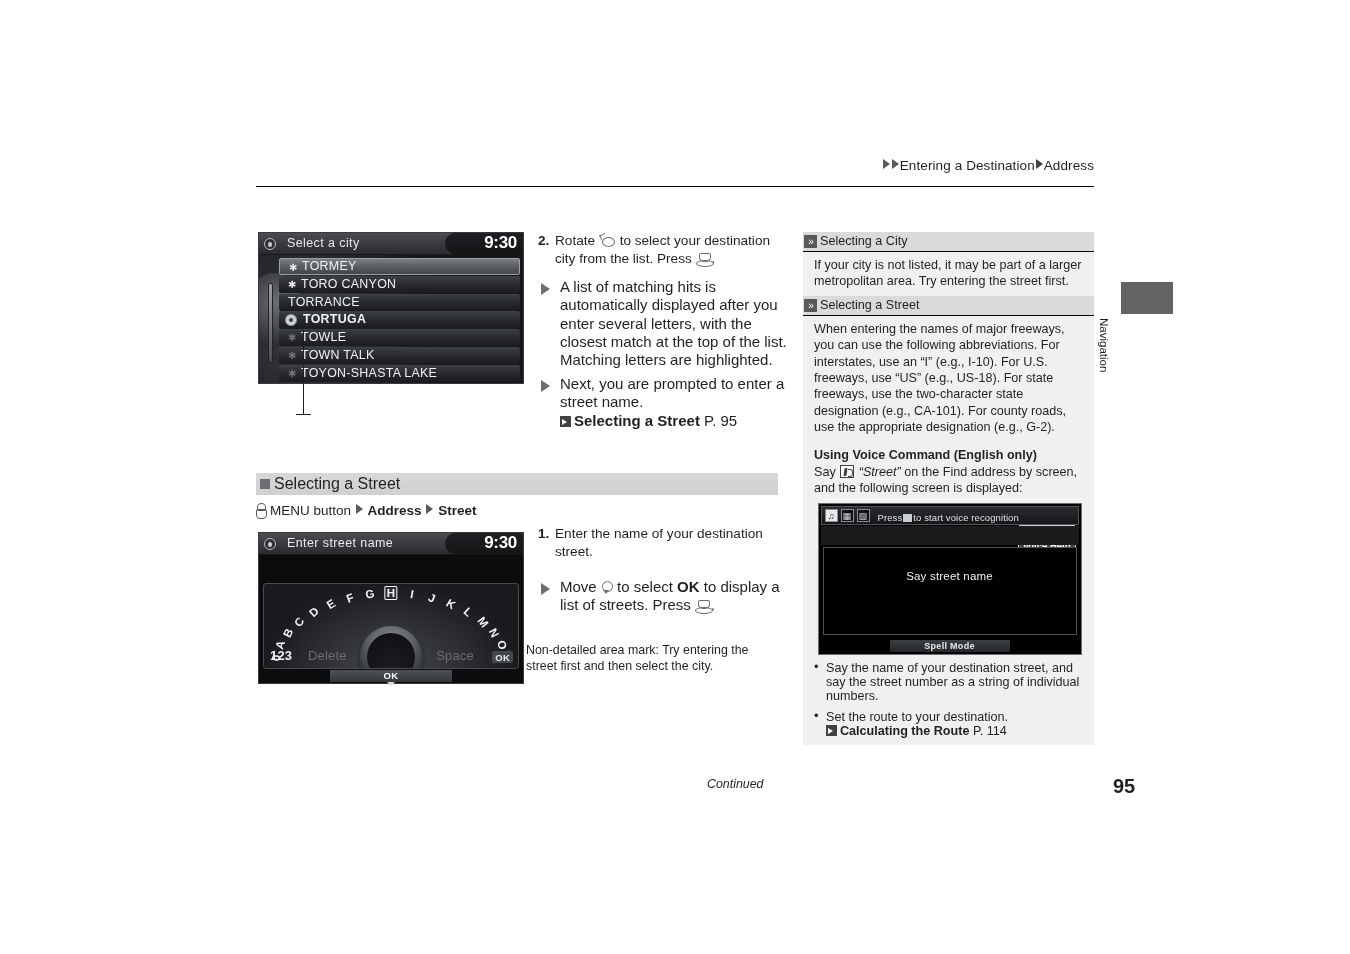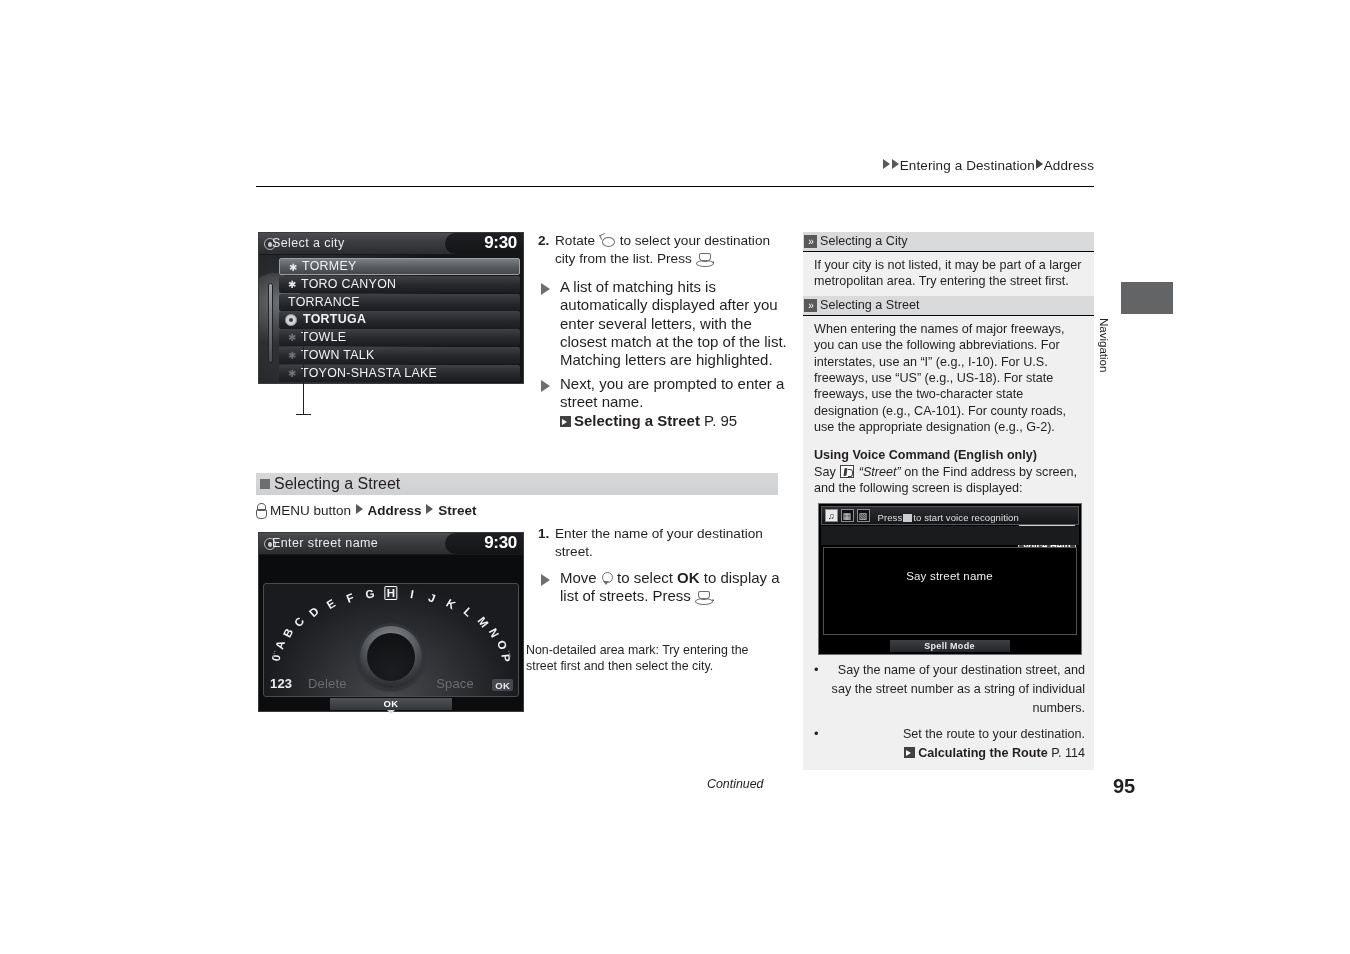--- a/index.html
+++ b/index.html
@@ -67,21 +67,21 @@
     width:12px;height:12px;border-radius:50%;
     border:1.3px solid #b9bcc0;
     background:#2e3033;
   }
   .nav-title-ic::after{
     content:"";position:absolute;left:3.2px;top:2.6px;
     width:4px;height:5.5px;border-radius:50% 50% 50% 50%/60% 60% 40% 40%;
     background:#c9ccd0;
   }
   .nav-title-txt{
-    position:absolute; left:13px; top:3px;
+    position:absolute; left:28px; top:3px;
     color:#e9eaec; font-size:12.5px; letter-spacing:.4px;
   }
   .nav-clock{
     position:absolute; right:6px; top:0px; z-index:3;
     color:#ffffff; font-size:17px; font-weight:bold; letter-spacing:-.3px;
   }
 
   
   #screen-city{ height:152px; }
   #city-body{
@@ -178,21 +178,21 @@
     content:"";position:absolute;left:1px;top:0;width:7px;height:6px;
     border:1.3px solid #58595b;border-radius:50% 50% 20% 20%;
   }
   .menu-ic::after{
     content:"";position:absolute;left:0px;top:6px;width:9px;height:8px;
     border:1.3px solid #58595b;border-radius:2px 2px 4px 4px;
   }
   .b{ font-weight:bold; }
 
   
-  #screen-street{ height:180px; margin-top:0; }
+  #screen-street{ height:152px; margin-top:0; }
   #street-sub{
     position:absolute; left:0; right:0; top:22px; height:26px;
     background:linear-gradient(180deg,#232528 0%,#151618 100%);
     border-bottom:1px solid #0a0a0b;
   }
   #street-hits{
     position:absolute; right:7px; top:4px;
     color:#b7babe; font-size:9.5px; letter-spacing:.2px;
   }
   #street-cursor{
@@ -363,21 +363,21 @@
     background:#f0f0f1;
     padding:5px 9px 1px 11px;
     font-size:12.6px; line-height:16.4px; color:#231f20;
   }
   .rt-bullets{
     background:#f0f0f1;
     padding:5px 9px 7px 11px;
   }
   .bl{
     position:relative; padding-left:12px;
-    font-size:12.6px; line-height:19px; margin-bottom:7px;text-align:right;
+    font-size:12.6px; line-height:14px; margin-bottom:7px;
   }
   .bl:last-child{ margin-bottom:0; }
   .bl::before{
     content:"\2022"; position:absolute; left:0; top:-1px; font-size:13px;
   }
   .vc-ic{
     display:inline-block;
     width:14px;height:13px;
     border:1.2px solid #414042;
     vertical-align:-2px;
@@ -572,21 +572,21 @@
     <span class="arrow"></span>
     <span>Next, you are prompted to enter a street name.</span><br>
     <span class="refic"></span><span class="ref">Selecting a Street</span> <span>P. 95</span>
   </div>
 </div>
 
 <div style="position:absolute;left:538px;top:525px;width:250px;">
   <div class="step">
     <span class="num">1.</span><span>Enter the name of your destination street.</span>
   </div>
-  <div class="sub" style="margin-top:7px">
+  <div class="sub" style="margin-top:16px">
     <span class="arrow"></span>
     <span>Move</span>
     <span class="ic-move"></span>
     <span>to select</span>
     <span class="b">OK</span>
     <span>to display a list of streets. Press</span>
     <span class="ic-press"></span><span>.</span>
   </div>
 </div>
 

